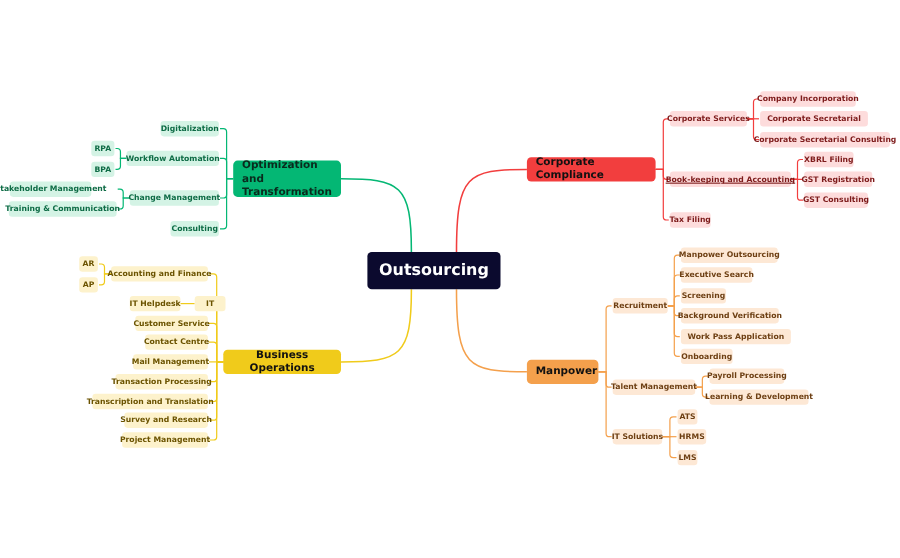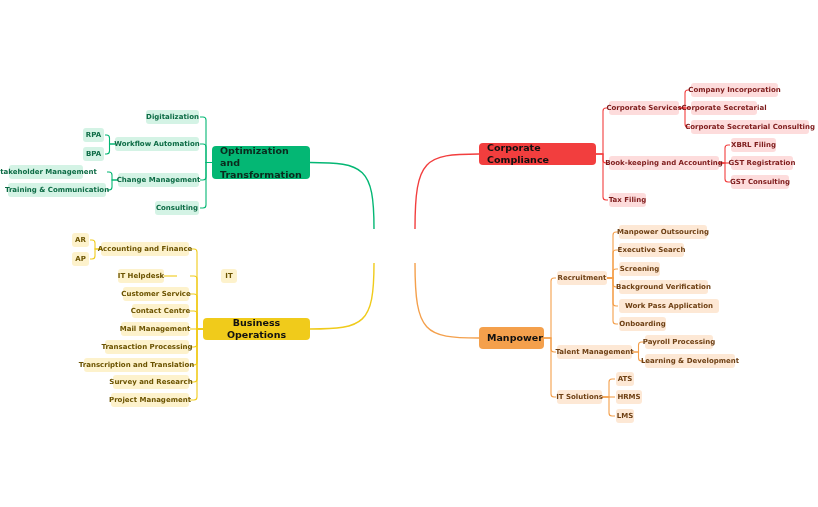--- a/index.html
+++ b/index.html
@@ -61,20 +61,23 @@
       <path d="M607,278 L613,278 L613,303 Q613,306 616,306 L618,306" fill="none" stroke="#f4a04c" stroke-width="1.1"></path>
       <path d="M607,278 L613,278 L613,321 Q613,324 616,324 L618,324" fill="none" stroke="#f4a04c" stroke-width="1.1"></path>
       <path d="M544,338 L551,338 L551,349 Q551,352 554,352 L556,352" fill="none" stroke="#f4a04c" stroke-width="1.1"></path>
       <path d="M632,352 L638.5,352 L638.5,345 Q638.5,342 641.5,342 L644,342" fill="none" stroke="#f4a04c" stroke-width="1.1"></path>
       <path d="M632,352 L638.5,352 L638.5,358 Q638.5,361 641.5,361 L644,361" fill="none" stroke="#f4a04c" stroke-width="1.1"></path>
       <path d="M544,338 L551,338 L551,394 Q551,397 554,397 L556,397" fill="none" stroke="#f4a04c" stroke-width="1.1"></path>
       <path d="M602,397 L609,397 L609,382 Q609,379 612,379 L615,379" fill="none" stroke="#f4a04c" stroke-width="1.1"></path>
       <path d="M602,397 L609,397 L615,397" fill="none" stroke="#f4a04c" stroke-width="1.1"></path>
       <path d="M602,397 L609,397 L609,413 Q609,416 612,416 L615,416" fill="none" stroke="#f4a04c" stroke-width="1.1"></path>
     </svg>
+  <div class="node root" id="root-node" style="left: 334px; top: 229px; width: 121px; height: 34px; background: rgb(11, 10, 46);">
+    <span>Outsourcing</span>
+  </div>
 <div class="node main" style="left: 212px; top: 146px; width: 98px; height: 33px; background: rgb(4, 183, 116); color: rgb(10, 42, 29);">
       <span style="white-space: normal;">Optimization and<br>Transformation</span>
     </div>
     <div class="node leaf green-leaf" style="left: 146px; top: 110px; width: 53px;">
       <span>Digitalization</span>
     </div>
     <div class="node leaf green-leaf" style="left: 115px; top: 137px; width: 84px;">
       <span>Workflow Automation</span>
     </div>
     <div class="node leaf green-leaf" style="left: 83px; top: 128px; width: 21px;">
@@ -100,21 +103,21 @@
     </div>
     <div class="node leaf yellow-leaf" style="left: 101px; top: 242px; width: 88px;">
       <span>Accounting and Finance</span>
     </div>
     <div class="node leaf yellow-leaf" style="left: 72px; top: 233px; width: 17px;">
       <span>AR</span>
     </div>
     <div class="node leaf yellow-leaf" style="left: 72px; top: 252px; width: 17px;">
       <span>AP</span>
     </div>
-    <div class="node leaf yellow-leaf" style="left: 177px; top: 269px; width: 16px; margin-left: 44px;">
+    <div class="node leaf yellow-leaf" style="left: 177px; top: 269px; width: 28px;">
       <span>IT</span>
     </div>
     <div class="node leaf yellow-leaf" style="left: 118px; top: 269px; width: 46px;">
       <span>IT Helpdesk</span>
     </div>
     <div class="node leaf yellow-leaf" style="left: 123px; top: 287px; width: 66px;">
       <span>Customer Service</span>
     </div>
     <div class="node leaf yellow-leaf" style="left: 132px; top: 304px; width: 57px;">
       <span>Contact Centre</span>
@@ -136,27 +139,27 @@
     </div>
     <div class="node main" style="left: 479px; top: 143px; width: 117px; height: 22px; background: rgb(242, 62, 62); color: rgb(17, 17, 17);">
       <span style="white-space: normal;">Corporate Compliance</span>
     </div>
     <div class="node leaf red-leaf" style="left: 609px; top: 101px; width: 70px;">
       <span>Corporate Services</span>
     </div>
     <div class="node leaf red-leaf" style="left: 691px; top: 83px; width: 87px;">
       <span>Company Incorporation</span>
     </div>
-    <div class="node leaf red-leaf" style="left: 691px; top: 101px; width: 66px;">
+    <div class="node leaf red-leaf" style="left: 691px; top: 101px; width: 98px;">
       <span>Corporate Secretarial</span>
     </div>
     <div class="node leaf red-leaf" style="left: 691px; top: 120px; width: 118px;">
       <span>Corporate Secretarial Consulting</span>
     </div>
-    <div class="node leaf red-leaf" style="left: 609px; top: 156px; width: 110px;">
+    <div class="node leaf red-leaf" style="left: 609px; top: 156px; width: 110px; text-decoration: underline;">
       <span>Book-keeping and Accounting</span>
     </div>
     <div class="node leaf red-leaf" style="left: 731px; top: 138px; width: 45px;">
       <span>XBRL Filing</span>
     </div>
     <div class="node leaf red-leaf" style="left: 731px; top: 156px; width: 62px;">
       <span>GST Registration</span>
     </div>
     <div class="node leaf red-leaf" style="left: 731px; top: 175px; width: 58px;">
       <span>GST Consulting</span>

